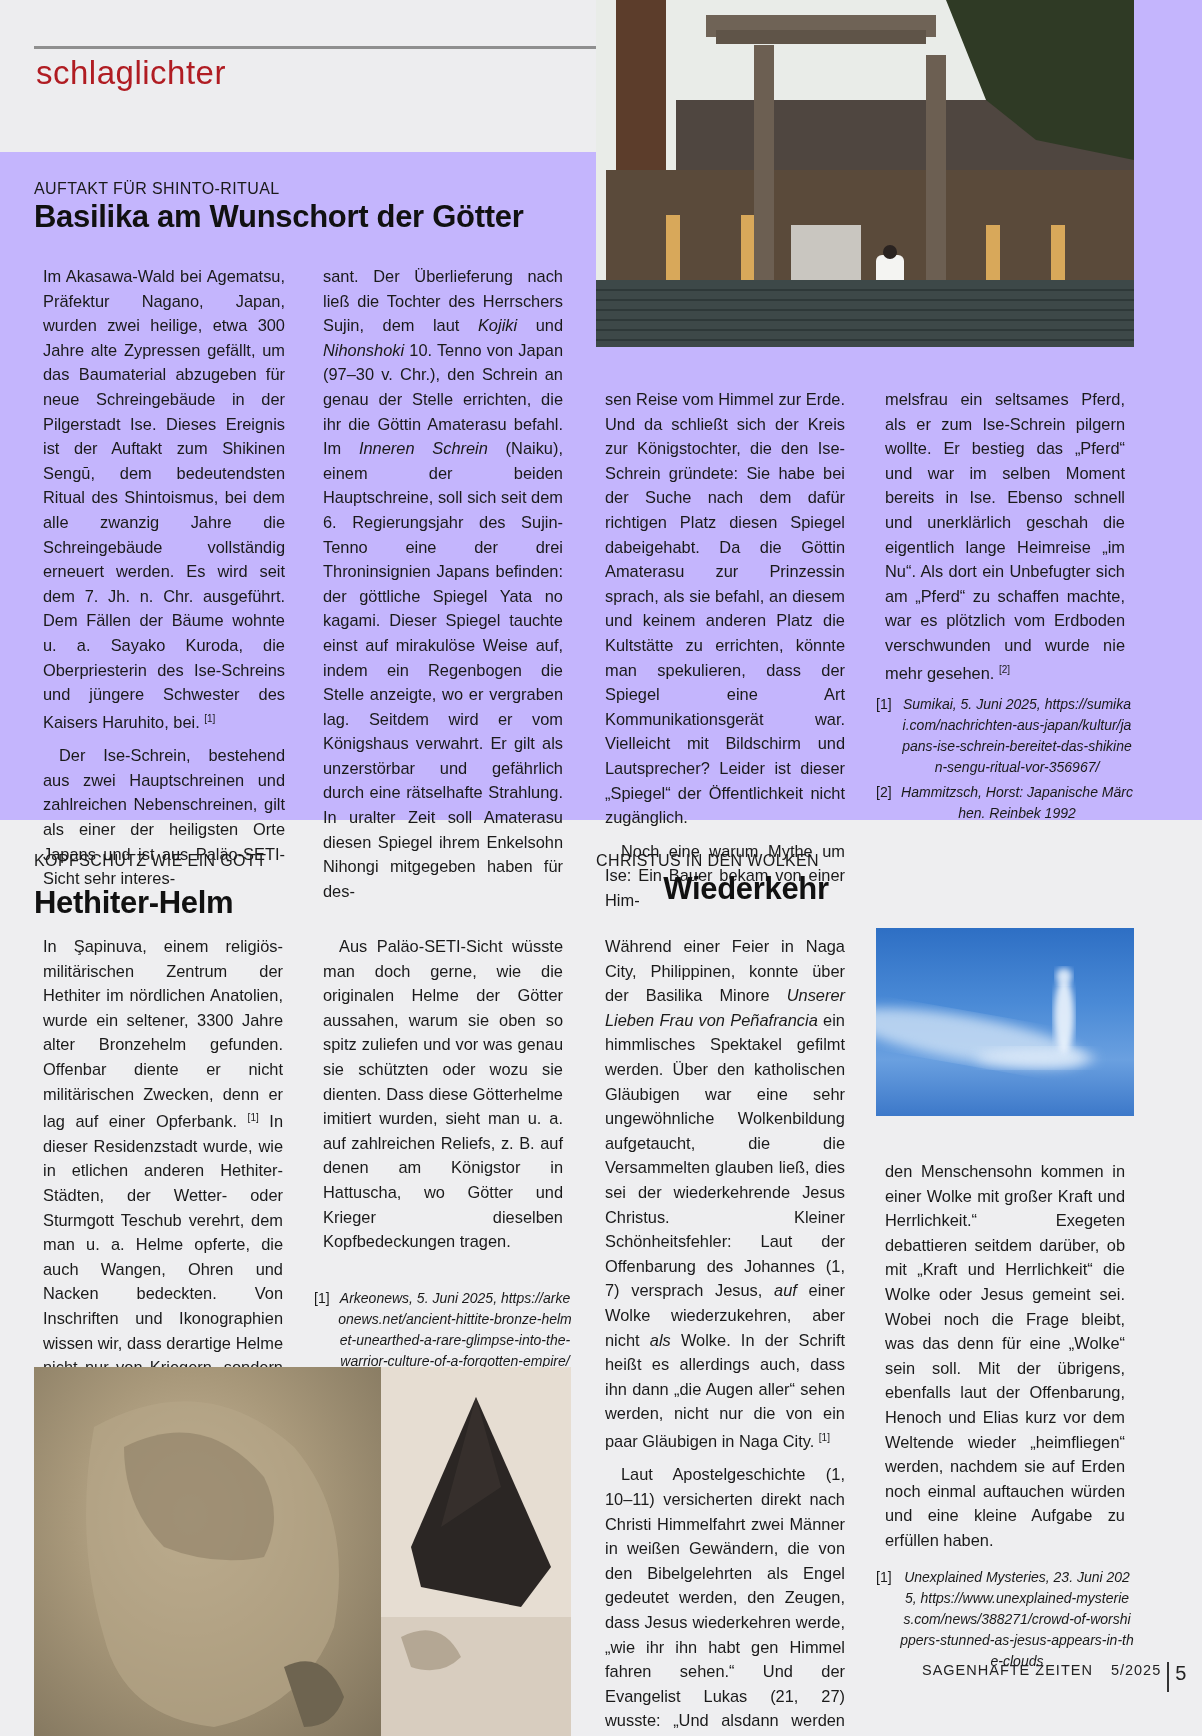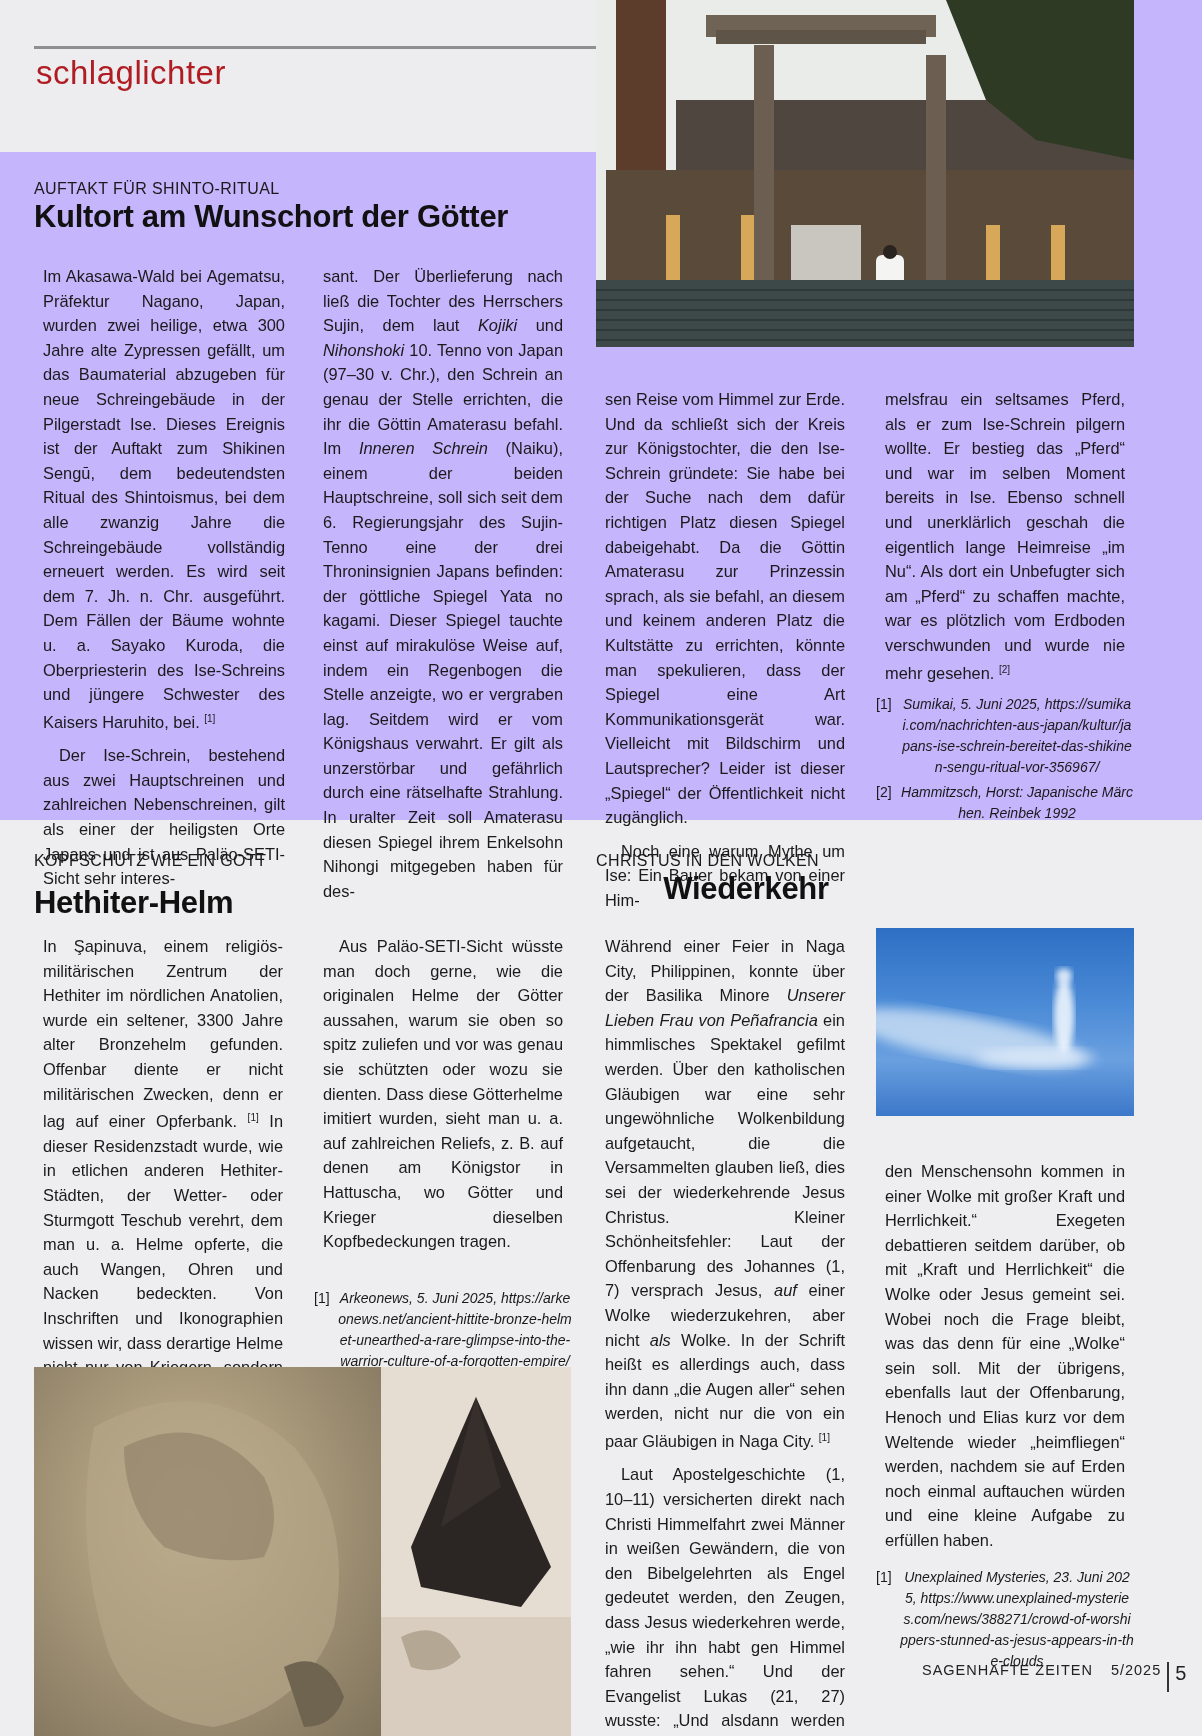--- a/index.html
+++ b/index.html
@@ -86,21 +86,21 @@
         <line x1="0" y1="310" x2="538" y2="310"></line>
         <line x1="0" y1="320" x2="538" y2="320"></line>
         <line x1="0" y1="330" x2="538" y2="330"></line>
         <line x1="0" y1="340" x2="538" y2="340"></line>
       </g>
     </svg>
   </div>
 
   <div class="article" style="left:34px; top:180px; width:540px;">
     <div class="kicker">AUFTAKT FÜR SHINTO-RITUAL</div>
-    <div class="headline" style="margin-top:2px;">Kultort am Wunschort der Götter</div>
+    <div class="headline" style="margin-top:2px;">Basilika am Wunschort der Götter</div>
   </div>
 
   <div class="col" style="left:34px; top:255px; width:260px;">
     <p><span>Im Akasawa-Wald bei Agematsu, Präfektur Nagano, Japan, wurden zwei heilige, etwa 300 Jahre alte Zypressen gefällt, um das Baumaterial abzugeben für neue Schreingebäude in der Pilgerstadt Ise. Dieses Ereignis ist der Auftakt zum Shikinen Sengū, dem bedeutendsten Ritual des Shintoismus, bei dem alle zwanzig Jahre die Schreingebäude vollständig erneuert werden. Es wird seit dem 7. Jh. n. Chr. ausgeführt. Dem Fällen der Bäume wohnte u. a. Sayako Kuroda, die Oberpriesterin des Ise-Schreins und jüngere Schwester des Kaisers Haruhito, bei.</span> <sup class="ref">[1]</sup></p>
     <p class="indent">Der Ise-Schrein, bestehend aus zwei Hauptschreinen und zahlreichen Nebenschreinen, gilt als einer der heiligsten Orte Japans und ist aus Paläo-SETI-Sicht sehr interes-</p>
   </div>
 
   <div class="col" style="left:314px; top:255px; width:258px;">
     <p><span>sant. Der Überlieferung nach ließ die Tochter des Herrschers Sujin, dem laut </span><i>Kojiki</i><span> und </span><i>Nihonshoki</i><span> 10. Tenno von Japan (97–30 v. Chr.), den Schrein an genau der Stelle errichten, die ihr die Göttin Amaterasu befahl. Im </span><i>Inneren Schrein</i><span> (Naiku), einem der beiden Hauptschreine, soll sich seit dem 6. Regierungsjahr des Sujin-Tenno eine der drei Throninsignien Japans befinden: der göttliche Spiegel Yata no kagami. Dieser Spiegel tauchte einst auf mirakulöse Weise auf, indem ein Regenbogen die Stelle anzeigte, wo er vergraben lag. Seitdem wird er vom Königshaus verwahrt. Er gilt als unzerstörbar und gefährlich durch eine rätselhafte Strahlung. In uralter Zeit soll Amaterasu diesen Spiegel ihrem Enkelsohn Nihongi mitgegeben haben für des-</span></p>
   </div>

